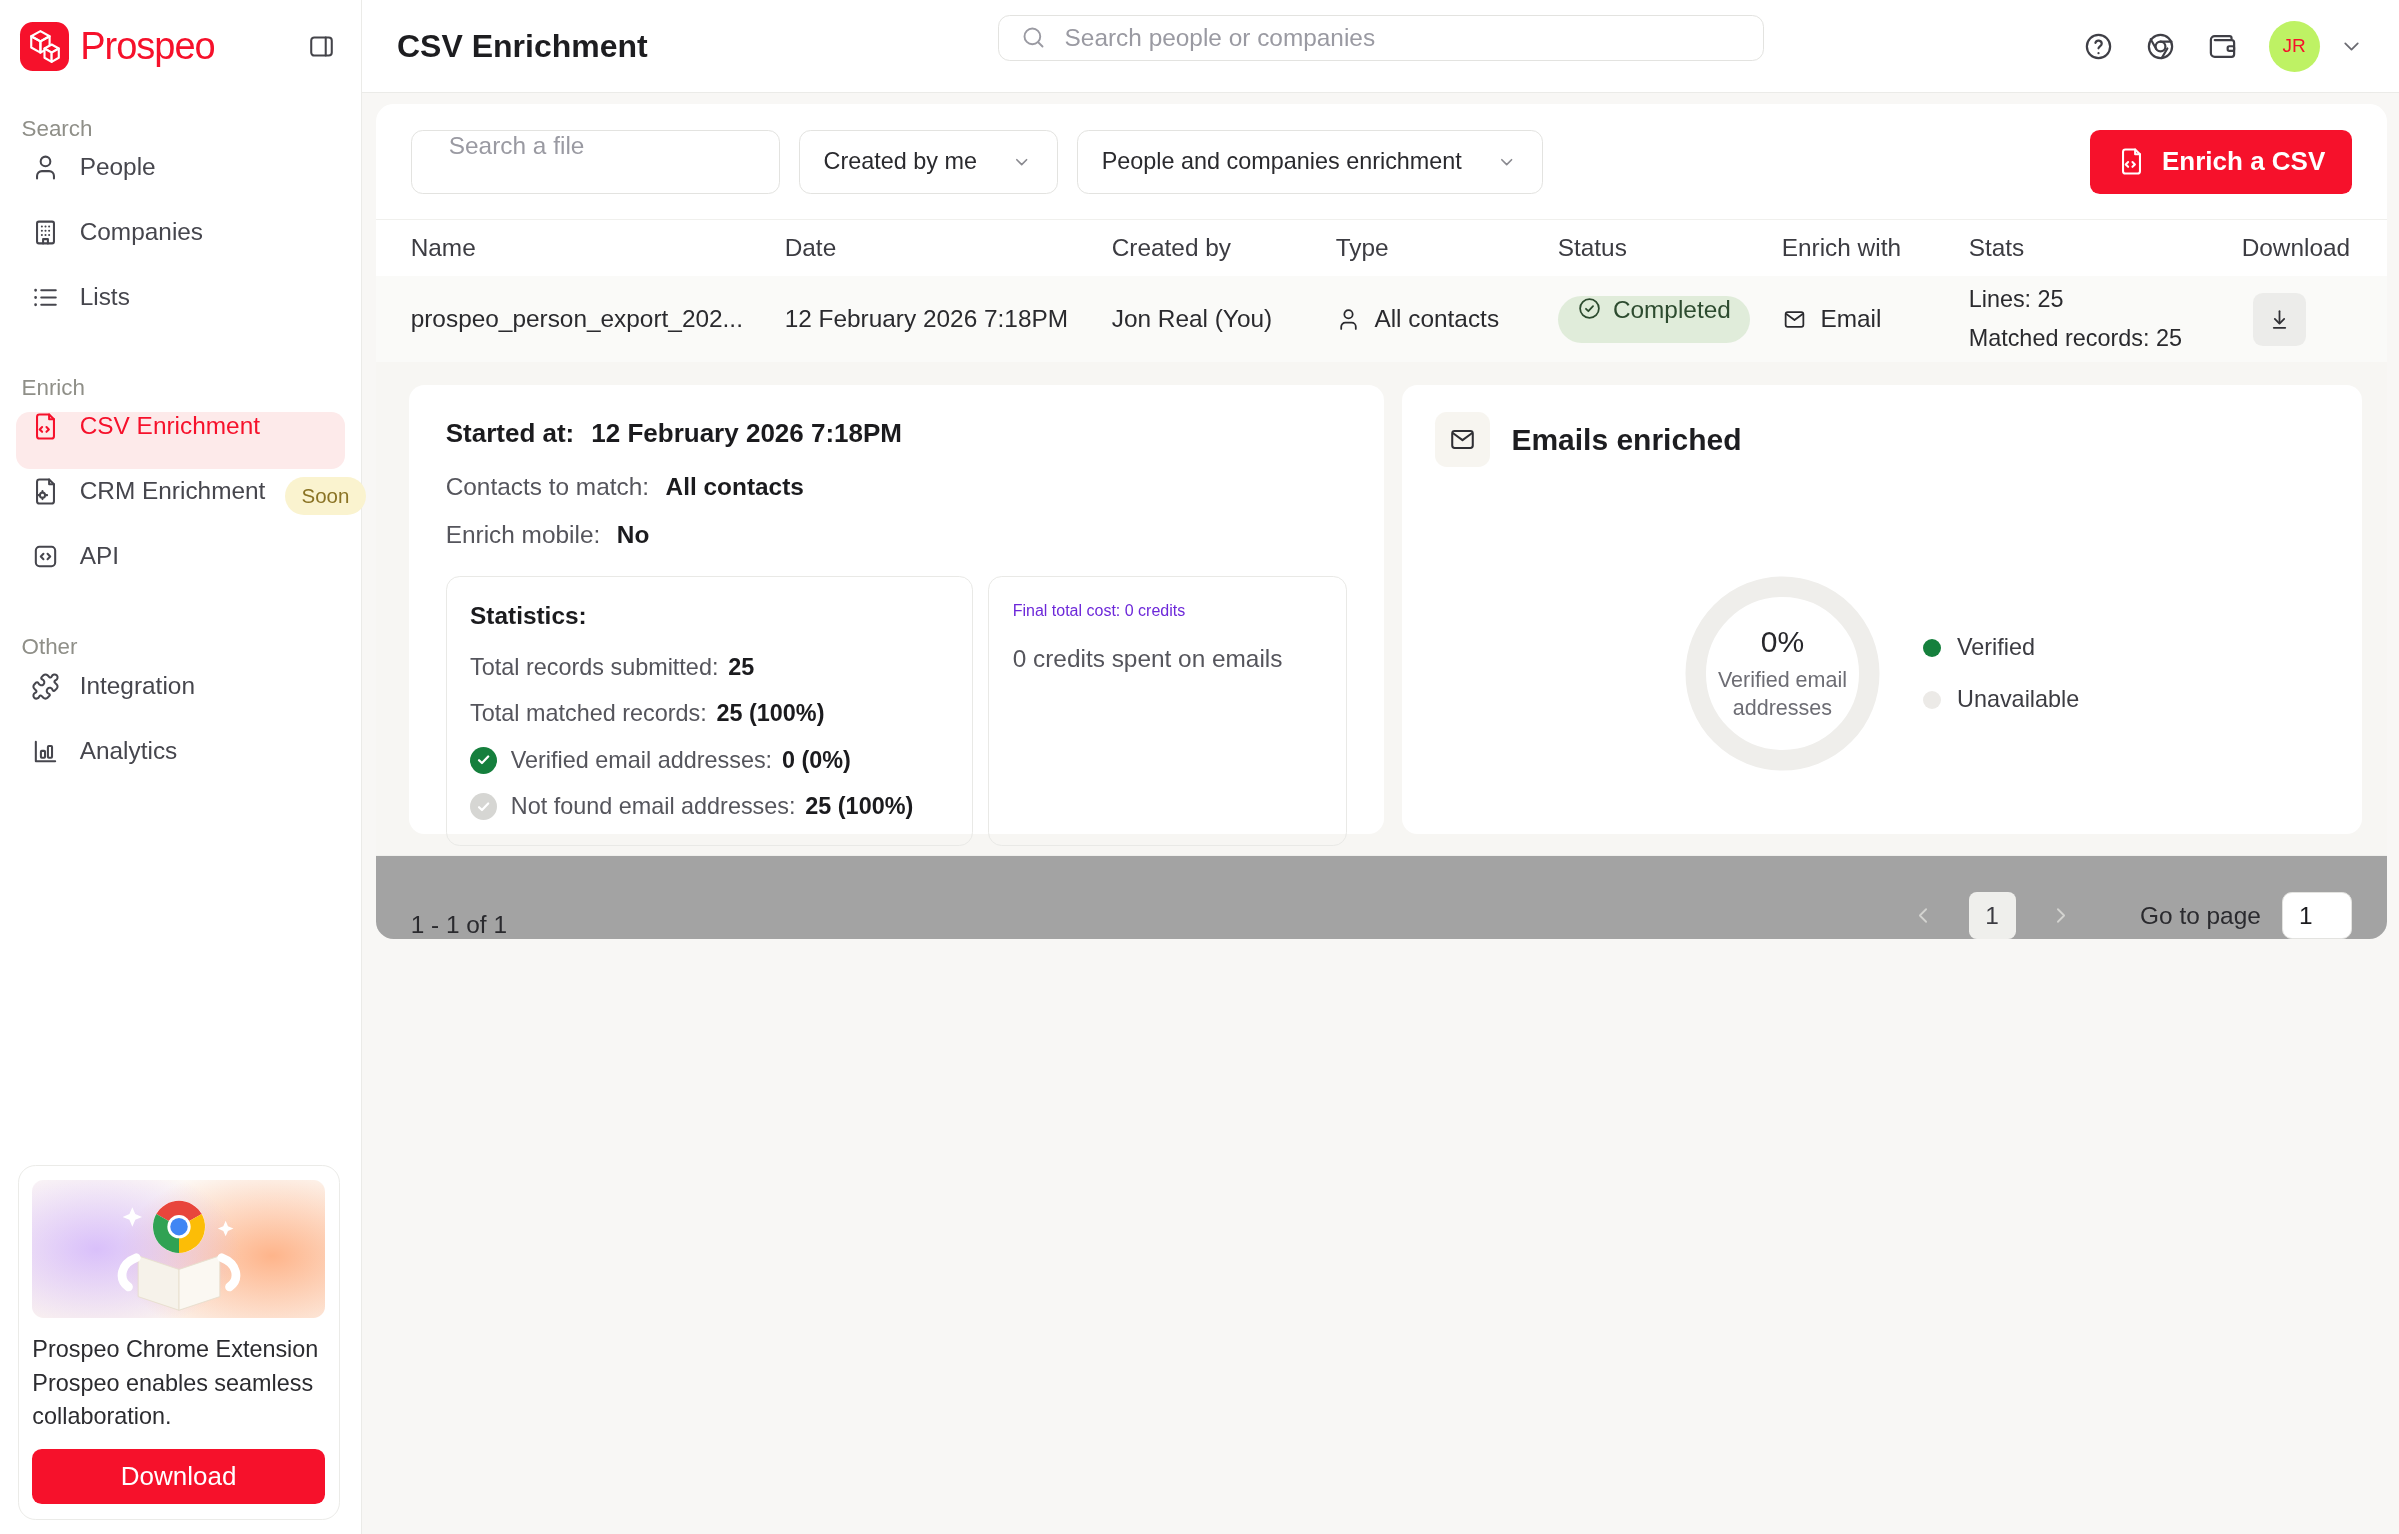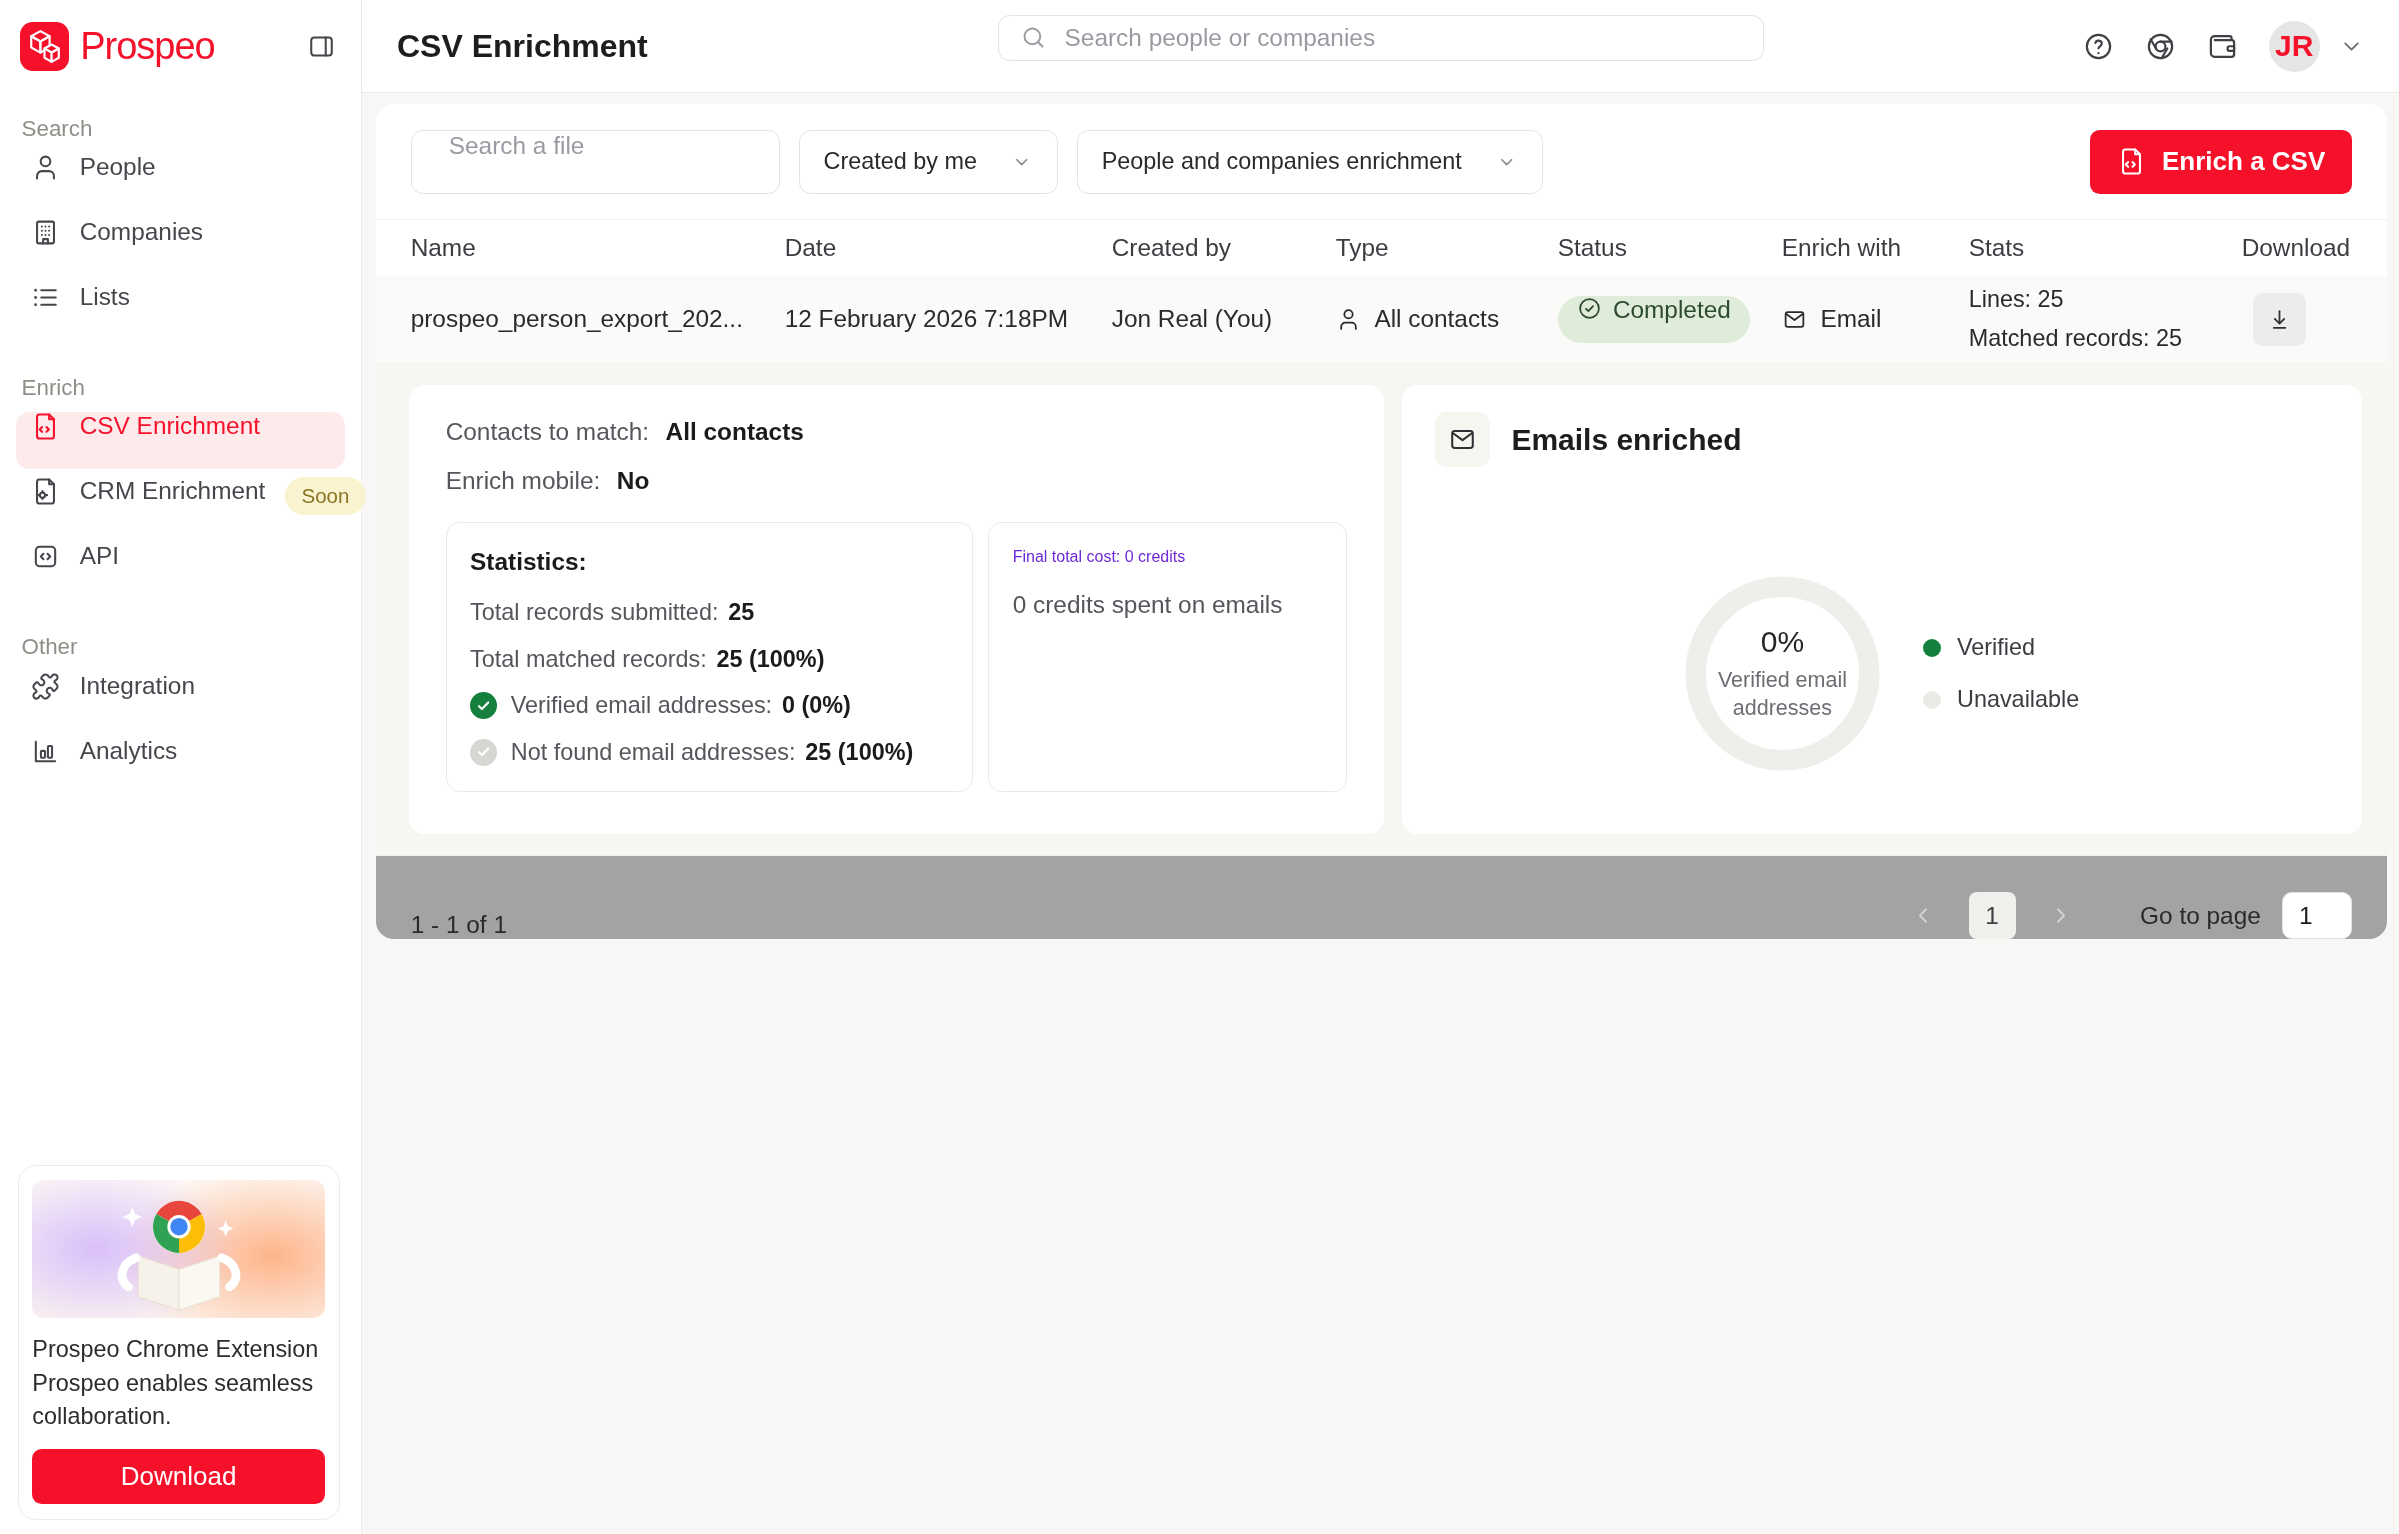--- a/index.html
+++ b/index.html
@@ -46,21 +46,21 @@
 
   
   .main{position:absolute;left:362px;top:0;right:0;bottom:0}
   .topbar{position:relative;height:93px;background:#fff;border-bottom:1px solid var(--line);display:flex;align-items:center;padding:0 35px}
   .page-title{font-size:32px;font-weight:700;color:#1d1d20}
   .global-search{position:absolute;left:50%;top:14.6px;transform:translateX(-50%);width:766px;height:46px;border:1px solid #e3e3e0;border-radius:11.7px;display:flex;align-items:center;gap:15.6px;padding:0 21.5px;background:#fff;color:#9a9aa2}
   .global-search input{border:none;outline:none;font-size:24.4px;flex:1;font-family:inherit;color:var(--ink);background:transparent}
   .global-search input::placeholder{color:#9a9aa2}
   .top-actions{margin-left:auto;display:flex;align-items:center;gap:31px;color:#3f3f46}
   .icon-btn{cursor:pointer;color:#3f3f46}
-  .avatar{width:51px;height:51px;border-radius:50%;background:#e5e5e5;color:var(--red);font-weight:700;font-size:30px;display:flex;align-items:center;justify-content:center;cursor:pointer}
+  .avatar{width:51px;height:51px;border-radius:50%;background:#bef264;color:var(--red);font-weight:400;font-size:19px;display:flex;align-items:center;justify-content:center;cursor:pointer}
   .avatar-chevron{color:#6b6b72;cursor:pointer;margin-left:-11.7px}
 
   
   .board{position:absolute;left:13.7px;right:11.7px;top:104px;height:834px;background:#fff;border-radius:17.6px}
   .filters{display:flex;align-items:center;gap:19.5px;padding:25px 35px;height:115px}
   .file-search{width:369px;height:64px;border:1px solid #e3e3e0;border-radius:11.7px;display:flex;align-items:flex-start;gap:15.6px;padding:0 19.5px;color:#9a9aa2}
   .file-search input{border:none;outline:none;font-size:24.4px;flex:1;font-family:inherit;color:var(--ink);background:transparent}
   .file-search input::placeholder{color:#9a9aa2}
   .select{height:64px;border:1px solid #e3e3e0;border-radius:11.7px;display:flex;align-items:center;padding:0 23.4px;font-size:23.4px;color:#2a2a2e;cursor:pointer;white-space:nowrap}
   .select .chev{color:#8a8a90;margin-left:33px}
@@ -377,20 +377,24 @@
               <path d="m7.5 11.5 4.5 4.5 4.5-4.5"></path>
               <path d="M6.5 20h11"></path>
             </svg>
         </button>
       </div>
     </div>
 
     <div class="detail">
 
       <div class="dcard left">
+        <div class="dline first">
+          <span>Started at:</span>
+          <b style="margin-left:9.8px">12 February 2026 7:18PM</b>
+        </div>
         <div class="dline">
           <span>Contacts to match:</span>
           <b style="margin-left:9.8px">All contacts</b>
         </div>
         <div class="dline">
           <span>Enrich mobile:</span>
           <b style="margin-left:9.8px">No</b>
         </div>
 
         <div class="inner-cards">

